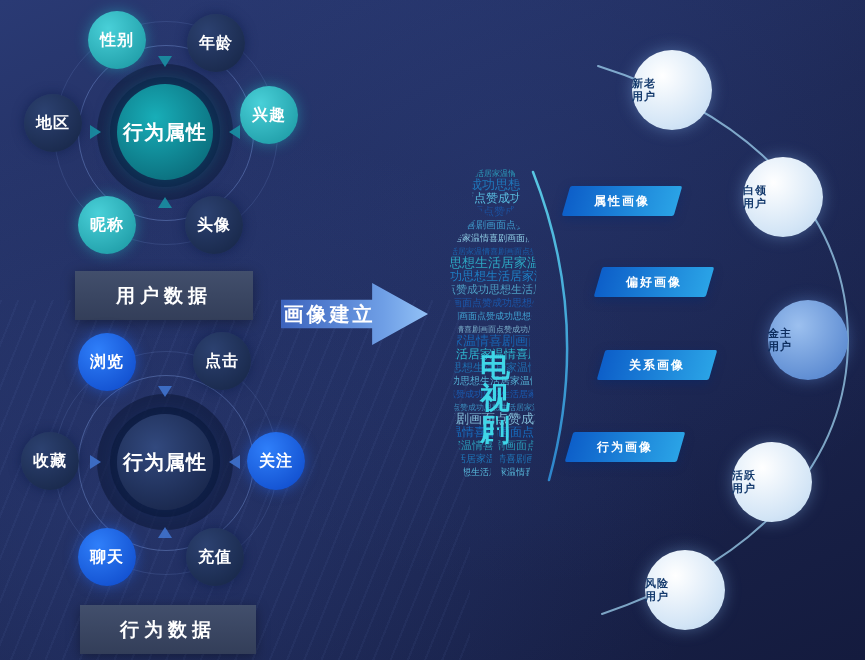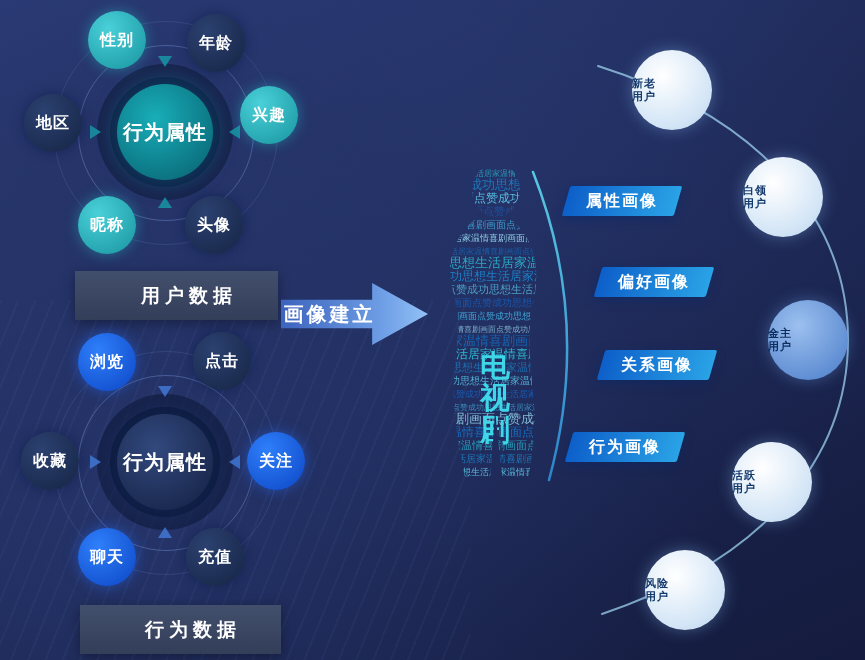--- a/index.html
+++ b/index.html
@@ -33,32 +33,32 @@
   .tri{position:absolute;width:0;height:0;z-index:2;}
   .tri-user{--c:rgba(26,140,160,.95);}
   .tri-behavior{--c:rgba(62,112,200,.95);}
   .tri.n{border-left:7px solid transparent;border-right:7px solid transparent;border-top:11px solid var(--c);}
   .tri.s{border-left:7px solid transparent;border-right:7px solid transparent;border-bottom:11px solid var(--c);}
   .tri.w{border-top:7px solid transparent;border-bottom:7px solid transparent;border-left:11px solid var(--c);}
   .tri.e{border-top:7px solid transparent;border-bottom:7px solid transparent;border-right:11px solid var(--c);}
   
   .databox{position:absolute;background:linear-gradient(180deg,#424f6c,#333e59);color:#fff;
     font-size:19px;font-weight:bold;letter-spacing:5px;display:flex;align-items:center;justify-content:center;
-    box-shadow:0 3px 12px rgba(0,0,0,.35);z-index:3;padding-left:25px;}
+    box-shadow:0 3px 12px rgba(0,0,0,.35);z-index:3;}
   
   .arrow-block{position:absolute;left:281px;top:283px;width:147px;height:62px;
     background:linear-gradient(90deg,#3c63bd 0%, #6f9fe6 70%, #93c2f6 100%);
     clip-path:polygon(0 27%,62% 27%,62% 0,100% 50%,62% 100%,62% 73%,0 73%);
     display:flex;align-items:center;z-index:3;}
   .arrow-label{width:66%;text-align:center;color:#fff;font-size:20px;font-weight:bold;letter-spacing:3px;}
   
   .tag{position:absolute;width:112px;height:30px;z-index:3;}
   .tag-bg{position:absolute;inset:0;transform:skewX(-16deg);border-radius:2px;
     background:linear-gradient(90deg,#0d5fc9,#2aa3e6);box-shadow:0 3px 10px rgba(0,40,110,.45);}
-  .tag-label{position:relative;text-align:center;line-height:30px;color:#fff;font-weight:bold;font-size:16px;letter-spacing:2px;}
+  .tag-label{position:relative;text-align:center;line-height:30px;color:#fff;font-weight:bold;font-size:12px;letter-spacing:2px;}
   
   .seg{position:absolute;width:80px;height:80px;border-radius:50%;display:flex;flex-direction:column;
     align-items:flex-start;justify-content:center;font-weight:bold;font-size:11px;line-height:1.18;letter-spacing:1px;z-index:3;}
   .seg.light{background:radial-gradient(circle at 38% 32%, #ffffff, #d3e5f6 68%, #b9d4ee);color:#143a6d;
     box-shadow:0 0 16px rgba(150,200,255,.35);}
   .seg.blue{background:radial-gradient(circle at 38% 32%, #9cc0ef, #4a7cc9);color:#0d2d5e;
     box-shadow:0 0 16px rgba(110,160,235,.4);}
   .arcs{position:absolute;left:0;top:0;z-index:1;}
   .person{position:absolute;left:424px;top:162px;z-index:2;}
 </style>

